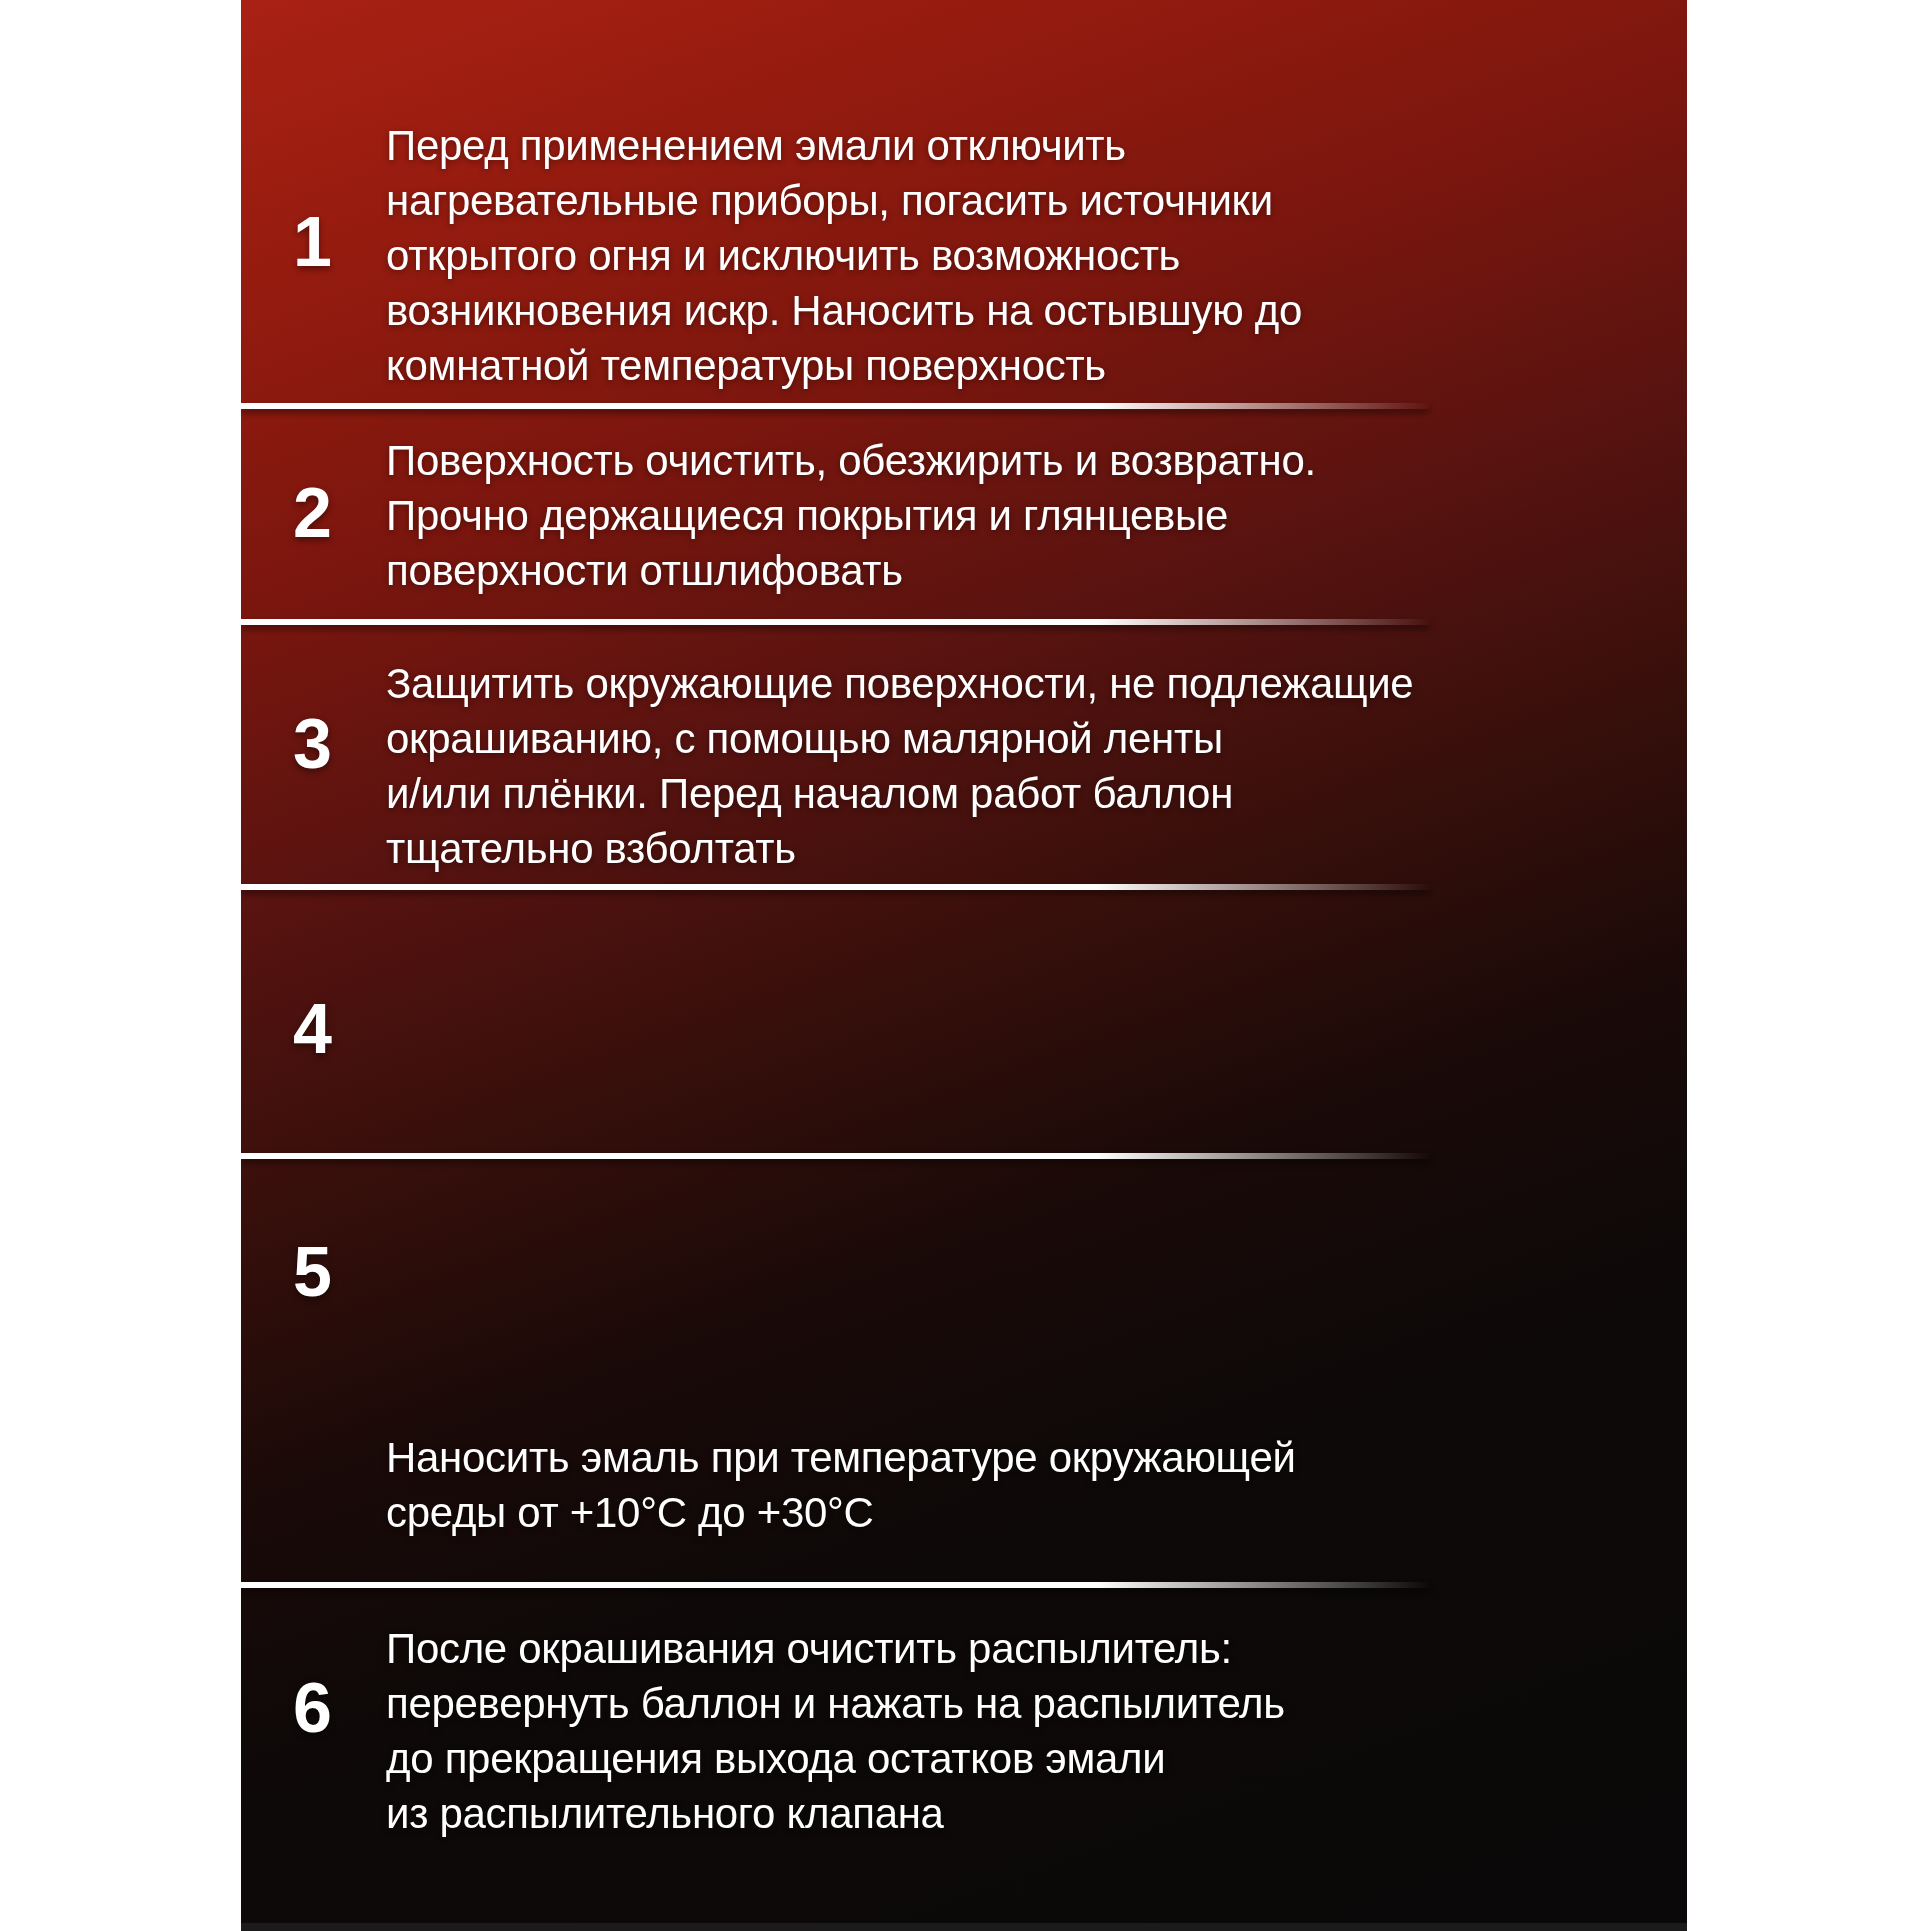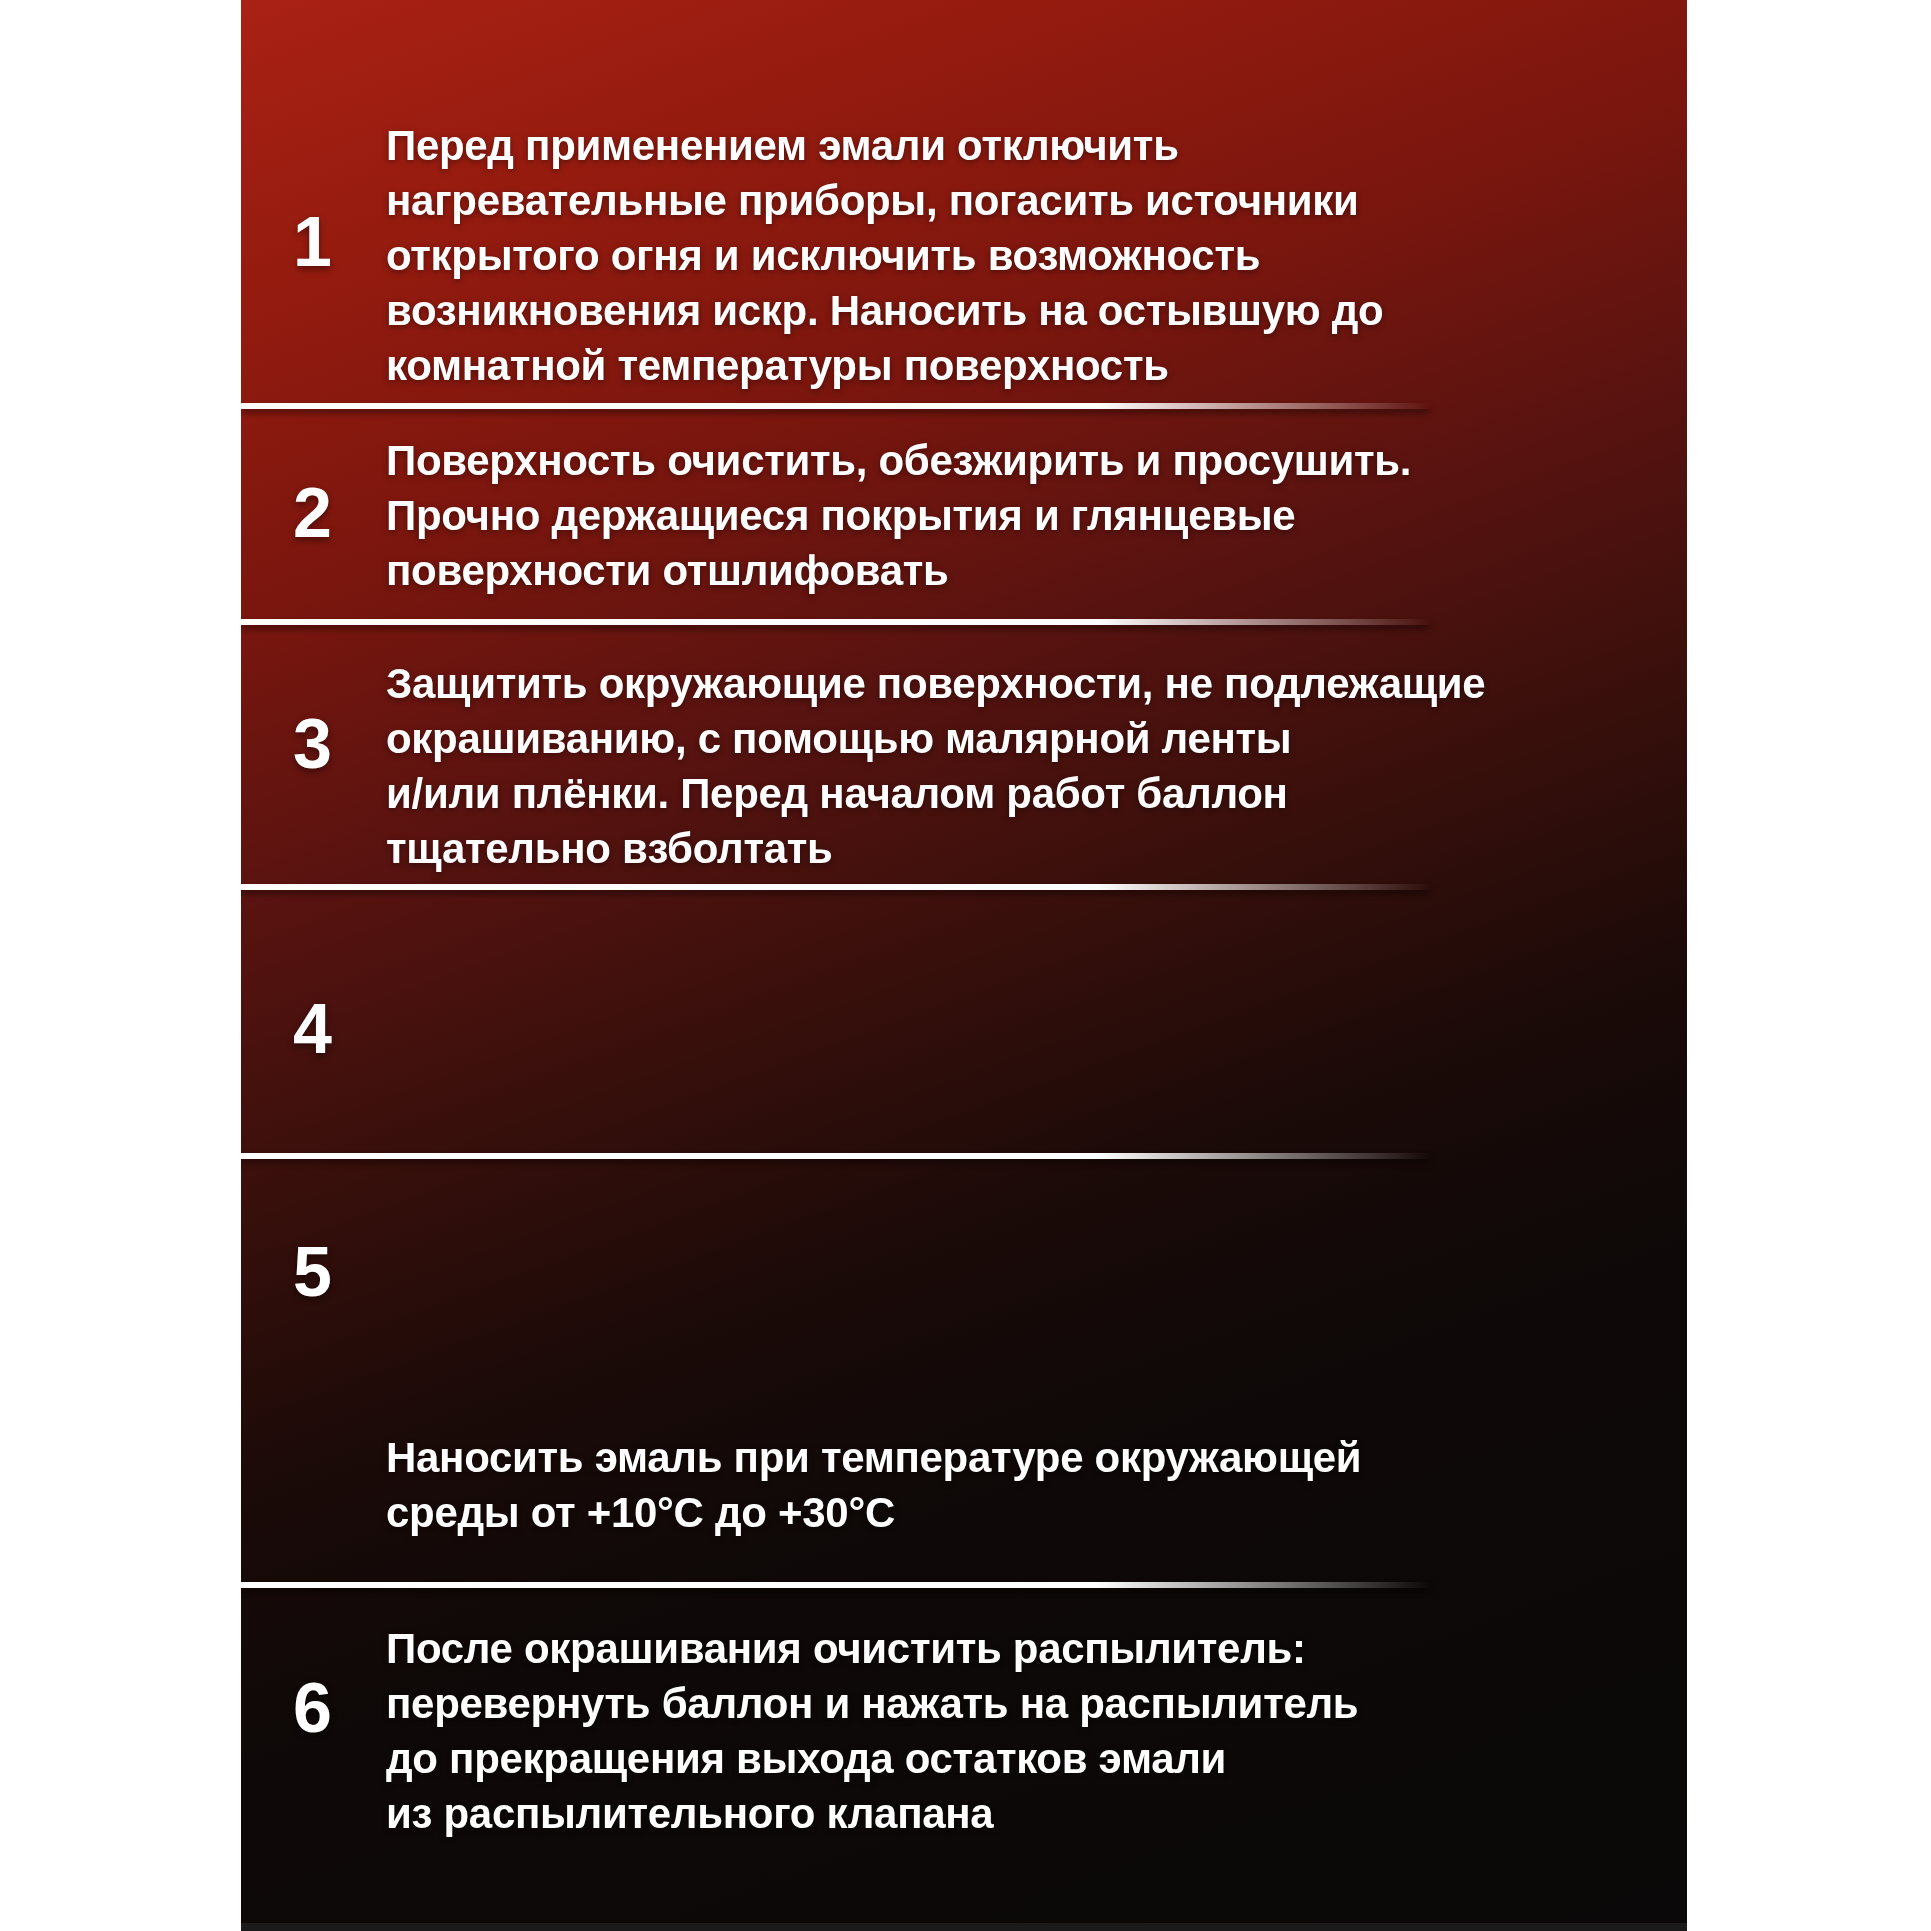--- a/index.html
+++ b/index.html
@@ -53,21 +53,21 @@
     font-weight: 700;
     text-shadow: 0 2.9px 7.7px rgba(0,0,0,0.45);
   }
   .step-text {
     position: absolute;
     left: 145px;
     width: 1255px;
     color: #ffffff;
     font-size: 42px;
     line-height: 55px;
-    font-weight: 700;
+    font-weight: 400;
     letter-spacing: -0.3px;
     white-space: pre-line;
     text-shadow: 0 1.9px 6.8px rgba(0,0,0,0.4);
   }
   .separator {
     position: absolute;
     left: 0;
     width: 1188px;
     height: 5.8px;
     background: linear-gradient(90deg,
@@ -104,21 +104,21 @@
 
     <div class="step-number" id="num-1">1</div>
     <div class="step-text" id="txt-1">Перед применением эмали отключить
 нагревательные приборы, погасить источники
 открытого огня и исключить возможность
 возникновения искр. Наносить на остывшую до
 комнатной температуры поверхность</div>
     <div class="separator" id="sep-1"></div>
 
     <div class="step-number" id="num-2">2</div>
-    <div class="step-text" id="txt-2">Поверхность очистить, обезжирить и просушить.
+    <div class="step-text" id="txt-2">Поверхность очистить, обезжирить и возвратно.
 Прочно держащиеся покрытия и глянцевые
 поверхности отшлифовать</div>
     <div class="separator" id="sep-2"></div>
 
     <div class="step-number" id="num-3">3</div>
     <div class="step-text" id="txt-3">Защитить окружающие поверхности, не подлежащие
 окрашиванию, с помощью малярной ленты
 и/или плёнки. Перед началом работ баллон
 тщательно взболтать</div>
     <div class="separator" id="sep-3"></div>

